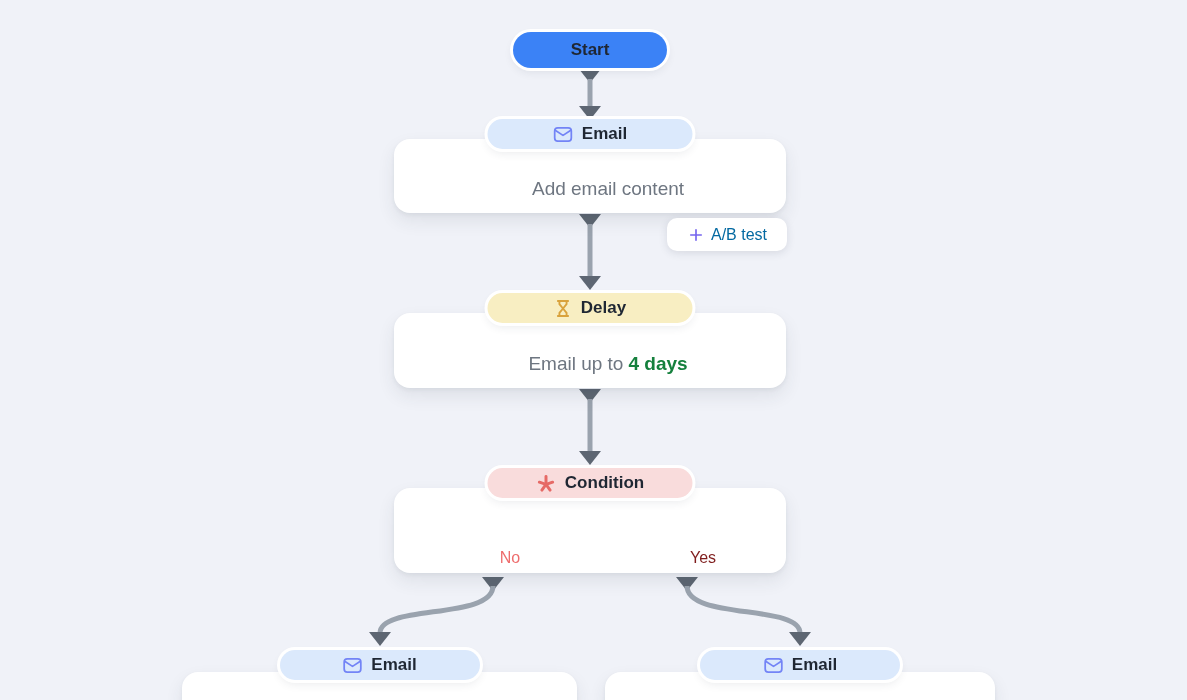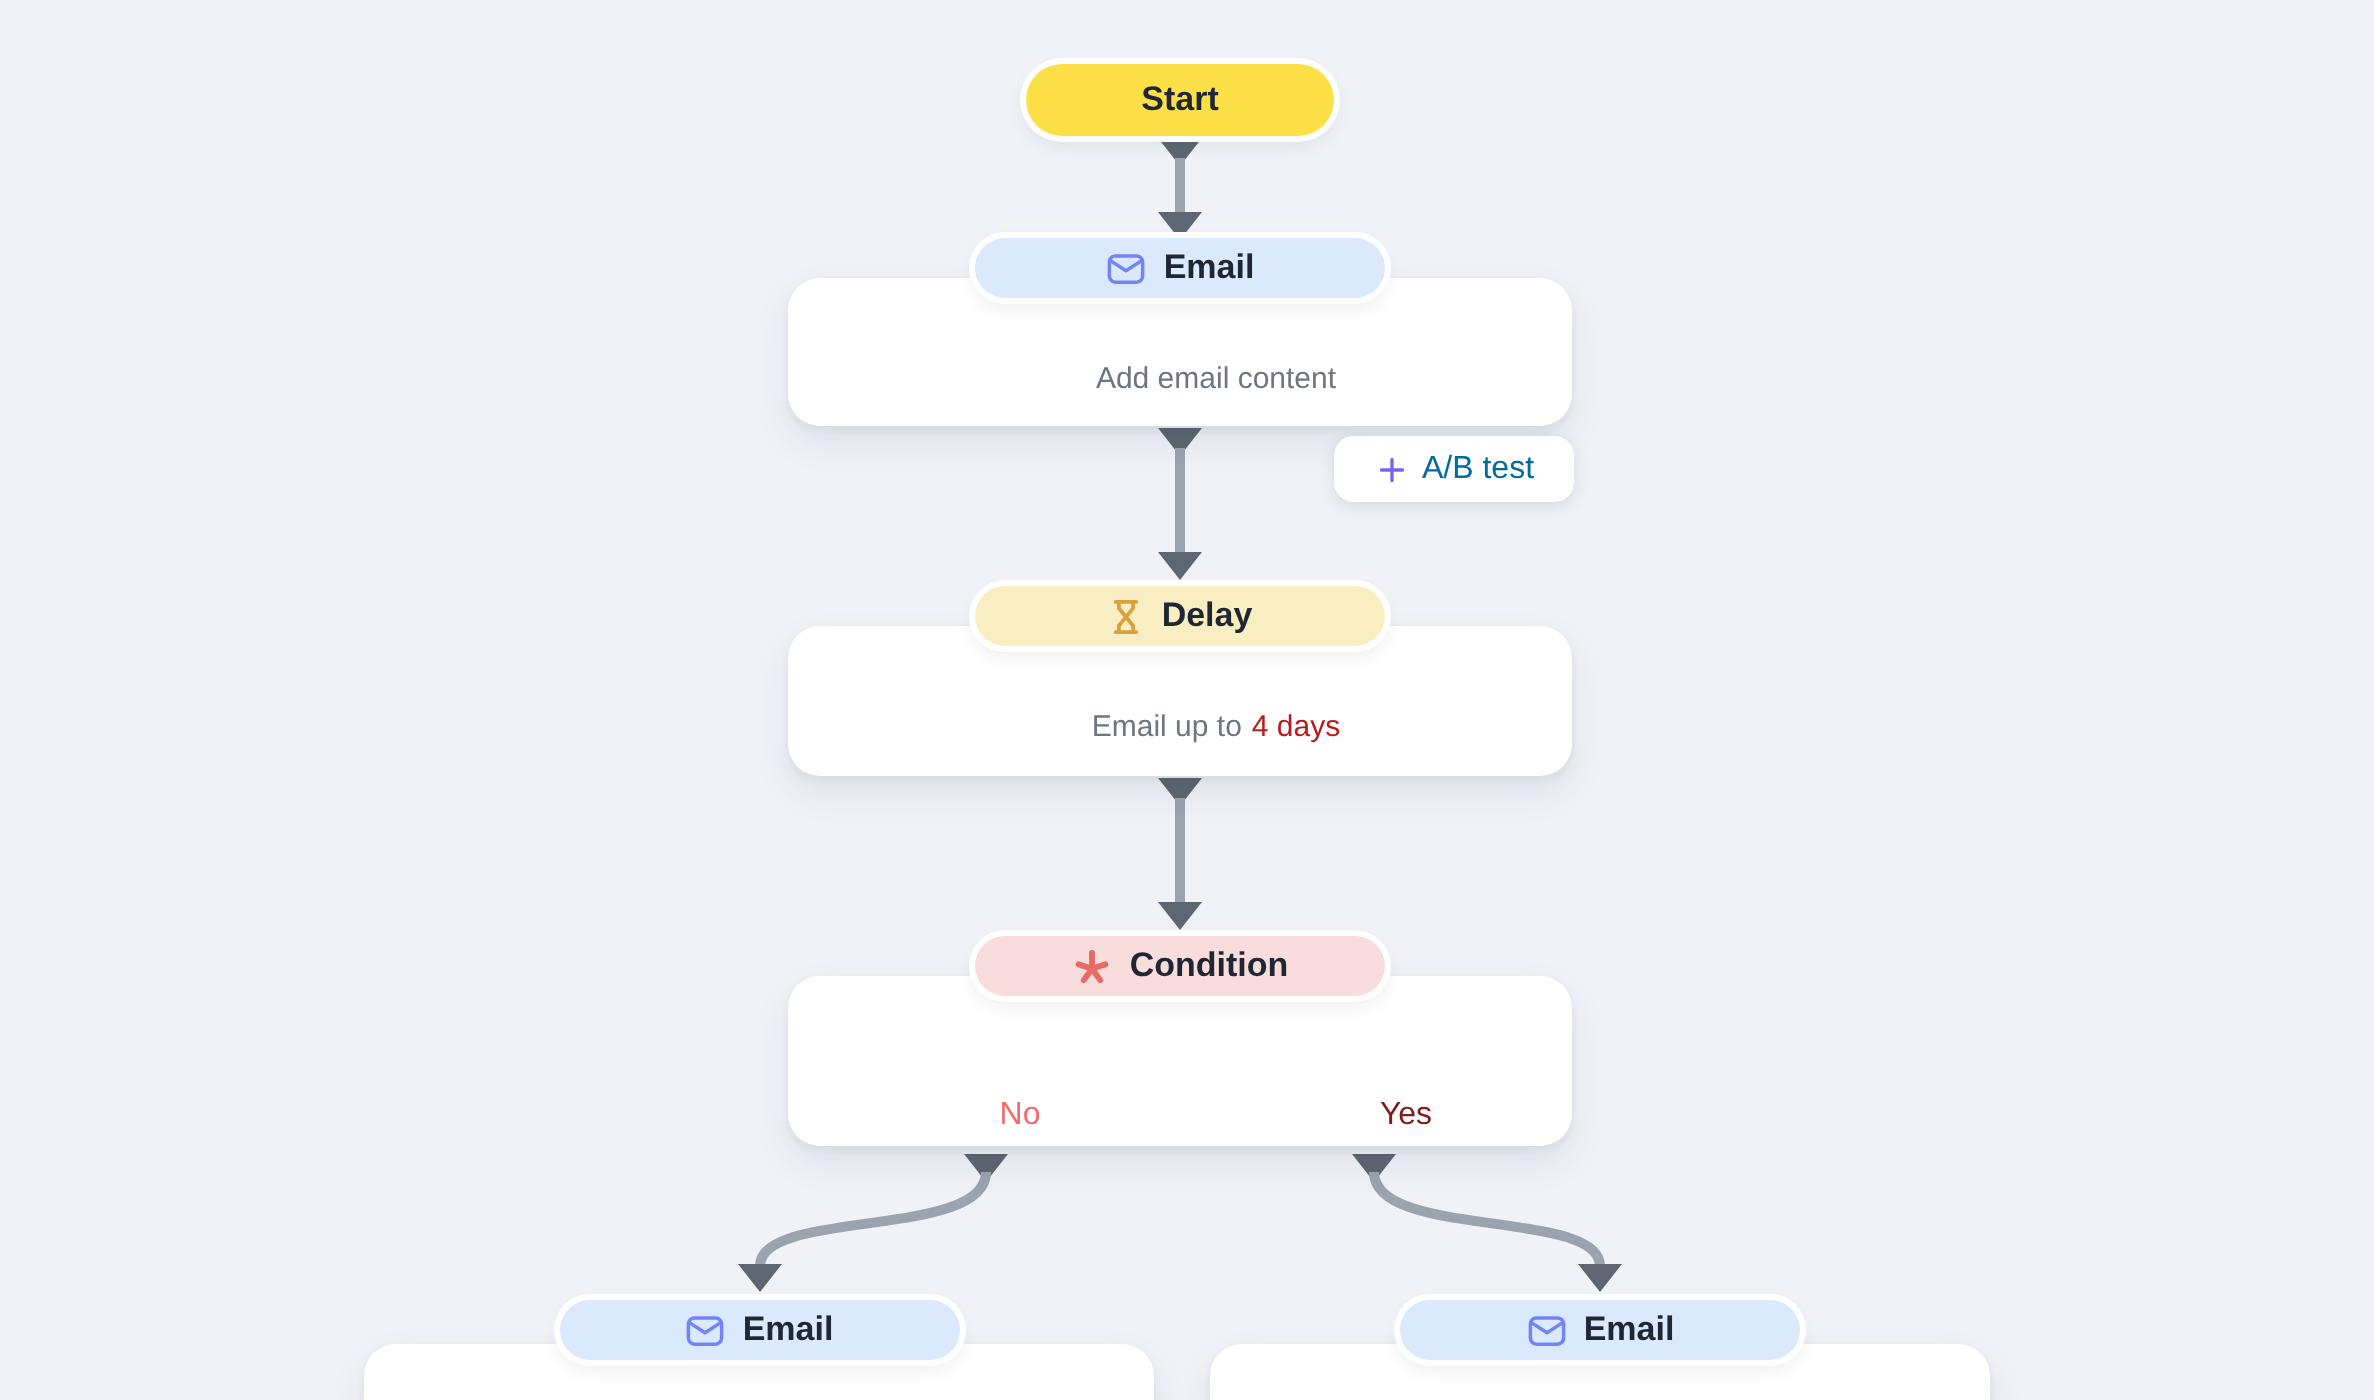--- a/index.html
+++ b/index.html
@@ -39,45 +39,45 @@
   .pill-label {
     font-size: 17px;
     font-weight: 700;
     color: #1f2733;
     white-space: nowrap;
   }
   .start-pill {
     position: absolute;
     left: 513px; top: 32px;
     width: 154px; height: 36px;
-    background: #fde047;
+    background: #3b82f6;
     border-radius: 18px;
     display: flex;
     align-items: center;
     justify-content: center;
     box-shadow: 0 0 0 3px #ffffff, 0 4px 10px rgba(40,50,70,.10);
     z-index: 3;
   }
   .email-pill   { background: #dbe9fc; }
   .delay-pill   { background: #f8eec2; }
   .cond-pill    { background: #f9dcdc; }
   .pill-lg      { width: 205px; top: -20px; }
   .pill-bottom  { width: 200px; top: -22px; }
   .card-body {
     width: 100%;
     display: flex;
     align-items: center;
     justify-content: center;
-    font-size: 15px;
+    font-size: 19px;
     color: #6e7681;
     padding-left: 36px;
   }
   .body-strong {
-    font-weight: 400;
-    color: #b91c1c;
+    font-weight: 700;
+    color: #15803d;
     margin-left: 5px;
   }
   .branch-label {
     position: absolute;
     bottom: 6px;
     transform: translateX(-50%);
     font-size: 16px;
     font-weight: 500;
     white-space: nowrap;
     margin-left: 17px;

